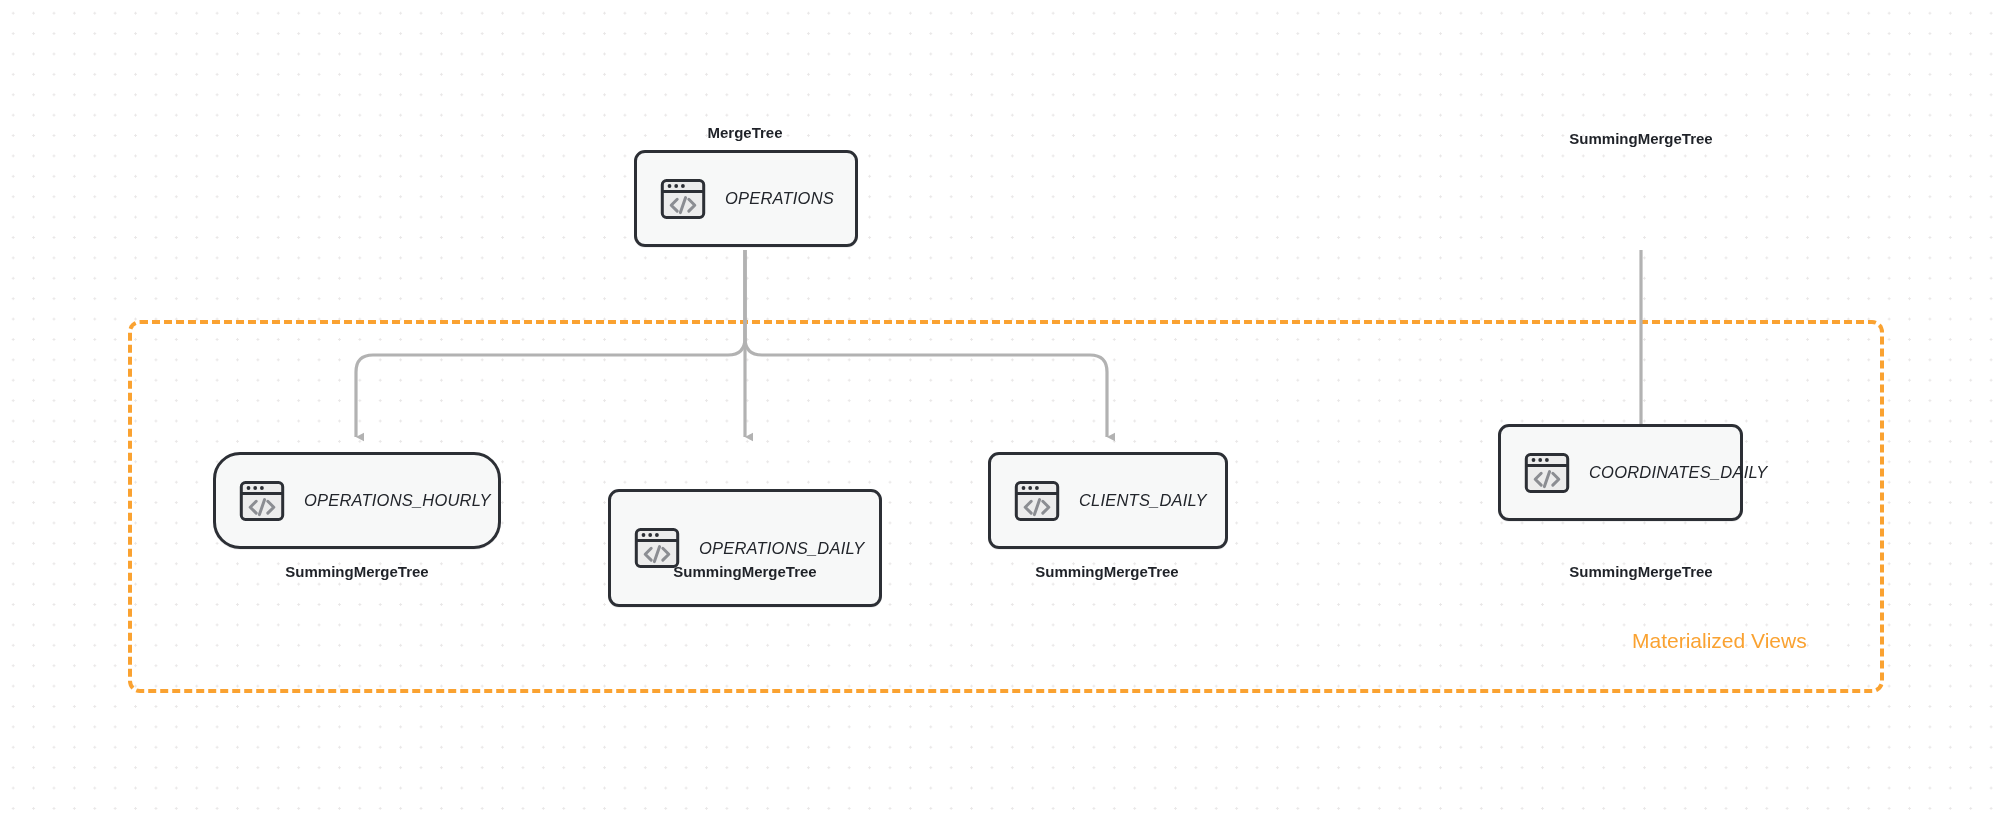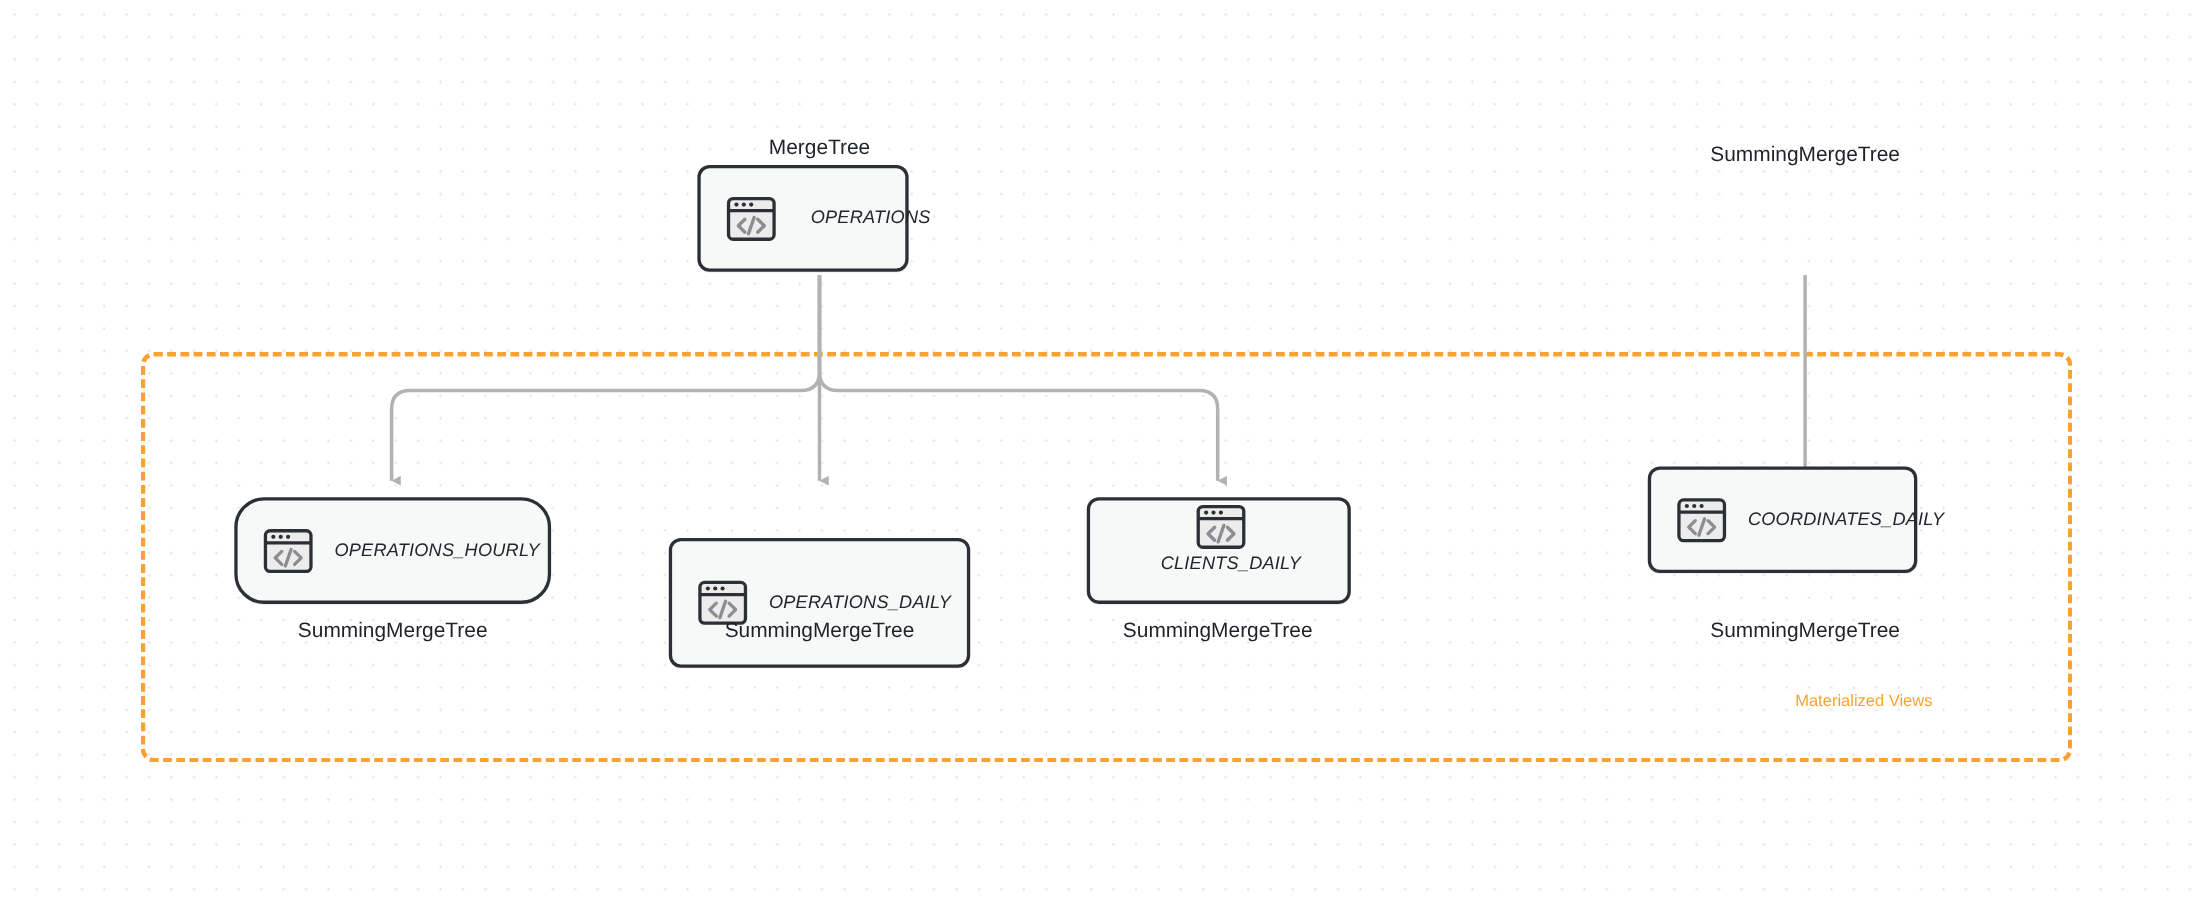--- a/index.html
+++ b/index.html
@@ -31,21 +31,21 @@
   
   .group-box {
     position: absolute;
     border: 4px dashed #faa231;
     border-radius: 12px;
     box-sizing: border-box;
   }
   .group-label {
     position: absolute;
     color: #faa231;
-    font-size: 15px;
+    font-size: 21px;
     font-family: "Liberation Sans", sans-serif;
     white-space: nowrap;
   }
 
   
   .node {
     position: absolute;
     box-sizing: border-box;
     background: #f7f8f8;
     border: 3.5px solid #2c2f35;
@@ -65,25 +65,26 @@
     font-style: italic;
     font-size: 16.5px;
     color: #22252b;
     letter-spacing: 0.2px;
     white-space: nowrap;
   }
 
   
   .caption {
     position: absolute;
-    font-size: 19px;
+    font-size: 15px;
     color: #1f2228;
     white-space: nowrap;
     text-align: right;
     transform: translateX(-50%);
+    font-weight: bold;
   }
 </style>
 </head>
 <body>
 
 <div id="canvas">
 
   <div class="group-box" style="left:128px; top:320px; width:1756px; height:373px;"></div>
 
   <div class="group-label" style="left:1632px; top:629px;">Materialized Views</div>
@@ -101,21 +102,21 @@
 
     <path d="M 745,250 L 745,437" fill="none" stroke="#b2b2b2" stroke-width="3.2" stroke-linecap="butt" marker-end="url(#arrowhead)"></path>
 
     <path d="M 745,250 L 745,338 Q 745,355 762,355 L 1090,355 Q 1107,355 1107,372 L 1107,437" fill="none" stroke="#b2b2b2" stroke-width="3.2" stroke-linecap="butt" marker-end="url(#arrowhead)"></path>
 
     <path d="M 1641,250 L 1641,437" fill="none" stroke="#b2b2b2" stroke-width="3.2" stroke-linecap="butt" marker-end="url(#arrowhead)"></path>
   </svg>
 
   <div class="caption" style="left:745px; top:124px;">MergeTree</div>
 
-  <div class="node" style="left:634px; top:150px; width:192px; height:97px;gap:12px;">
+  <div class="node" style="left:634px; top:150px; width:224px; height:97px;">
     <span class="node-icon">
       <svg viewBox="0 0 48 48" width="48" height="48" xmlns="http://www.w3.org/2000/svg">
         <rect x="3.3" y="5.5" width="41.4" height="37" rx="4.2" fill="#ececec" stroke="#2c2f35" stroke-width="3"></rect>
         <path d="M 3.3 16.5 L 44.7 16.5" stroke="#2c2f35" stroke-width="3"></path>
         <circle cx="10.5" cy="11" r="1.9" fill="#2c2f35"></circle>
         <circle cx="17.2" cy="11" r="1.9" fill="#2c2f35"></circle>
         <circle cx="23.9" cy="11" r="1.9" fill="#2c2f35"></circle>
         <path d="M 18.2 24.3 L 12.2 30.2 L 18.2 36.1" fill="none" stroke="#8b8d92" stroke-width="3" stroke-linecap="round" stroke-linejoin="round"></path>
         <path d="M 29.8 24.3 L 35.8 30.2 L 29.8 36.1" fill="none" stroke="#8b8d92" stroke-width="3" stroke-linecap="round" stroke-linejoin="round"></path>
         <path d="M 26.6 22.6 L 21.4 37.6" fill="none" stroke="#8b8d92" stroke-width="3" stroke-linecap="round"></path>
@@ -154,21 +155,21 @@
         <circle cx="23.9" cy="11" r="1.9" fill="#2c2f35"></circle>
         <path d="M 18.2 24.3 L 12.2 30.2 L 18.2 36.1" fill="none" stroke="#8b8d92" stroke-width="3" stroke-linecap="round" stroke-linejoin="round"></path>
         <path d="M 29.8 24.3 L 35.8 30.2 L 29.8 36.1" fill="none" stroke="#8b8d92" stroke-width="3" stroke-linecap="round" stroke-linejoin="round"></path>
         <path d="M 26.6 22.6 L 21.4 37.6" fill="none" stroke="#8b8d92" stroke-width="3" stroke-linecap="round"></path>
       </svg>
     </span>
     <span class="node-label">OPERATIONS_DAILY</span>
   </div>
   <div class="caption" style="left:745px; top:563px;">SummingMergeTree</div>
 
-  <div class="node" style="left:988px; top:452px; width:240px; height:97px;flex-direction:column;">
+  <div class="node" style="left:988px; top:452px; width:240px; height:97px;">
     <span class="node-icon">
       <svg viewBox="0 0 48 48" width="48" height="48" xmlns="http://www.w3.org/2000/svg">
         <rect x="3.3" y="5.5" width="41.4" height="37" rx="4.2" fill="#ececec" stroke="#2c2f35" stroke-width="3"></rect>
         <path d="M 3.3 16.5 L 44.7 16.5" stroke="#2c2f35" stroke-width="3"></path>
         <circle cx="10.5" cy="11" r="1.9" fill="#2c2f35"></circle>
         <circle cx="17.2" cy="11" r="1.9" fill="#2c2f35"></circle>
         <circle cx="23.9" cy="11" r="1.9" fill="#2c2f35"></circle>
         <path d="M 18.2 24.3 L 12.2 30.2 L 18.2 36.1" fill="none" stroke="#8b8d92" stroke-width="3" stroke-linecap="round" stroke-linejoin="round"></path>
         <path d="M 29.8 24.3 L 35.8 30.2 L 29.8 36.1" fill="none" stroke="#8b8d92" stroke-width="3" stroke-linecap="round" stroke-linejoin="round"></path>
         <path d="M 26.6 22.6 L 21.4 37.6" fill="none" stroke="#8b8d92" stroke-width="3" stroke-linecap="round"></path>

